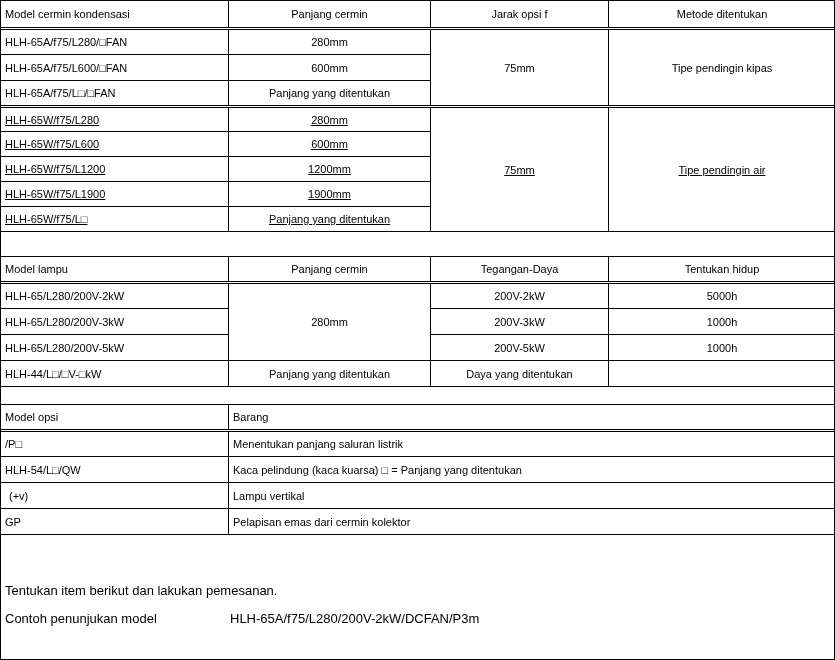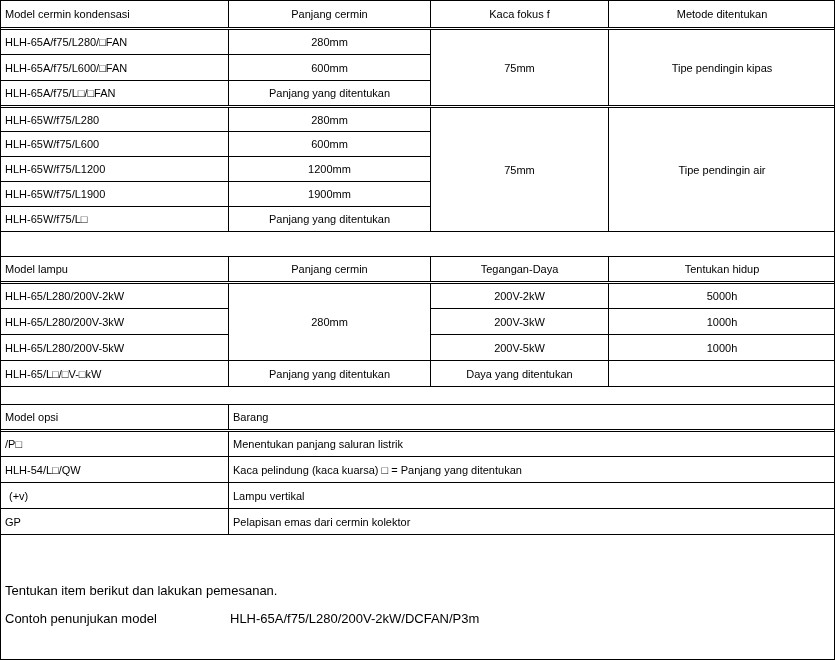--- a/index.html
+++ b/index.html
@@ -38,21 +38,21 @@
     vertical-align:middle;
     overflow:hidden;
     white-space:nowrap;
   }
   .lft { text-align:left; }
   .ctr { text-align:center; }
   .dbl { border-bottom:3px double #000; }
   #t1 { top:0; }
   #t1 tr.hdr  { height:28px; }
   #t1 tr.row-a{ height:26px; }
-  #t1 tr.row-w{ height:25px; }
+  #t1 tr.row-w{ height:25px;text-decoration:underline; }
   #t2 { top:256px; }
   #t2 tr { height:26px; }
   #t3 { top:404px; }
   #t3 tr { height:26px;margin-left:32px; }
   .footer {
     position:absolute;
     top:560px;
     left:0;
     width:835px;
     height:80px;
@@ -70,21 +70,21 @@
     <colgroup>
         <col style="width:228px">
         <col style="width:202px">
         <col style="width:178px">
         <col style="width:227px">
       </colgroup>
     <tbody>
         <tr class="hdr">
       <th class="lft dbl">Model cermin kondensasi</th>
       <th class="ctr dbl">Panjang cermin</th>
-      <th class="ctr dbl">Kaca fokus f</th>
+      <th class="ctr dbl">Jarak opsi f</th>
       <th class="ctr dbl">Metode ditentukan</th>
     </tr>
     <tr class="row-a">
       <td class="lft">HLH-65A/f75/L280/□FAN</td>
       <td class="ctr">280mm</td>
       <td class="ctr dbl" rowspan="3">75mm</td>
       <td class="ctr dbl" rowspan="3">Tipe pendingin kipas</td>
     </tr>
     <tr class="row-a">
       <td class="lft">HLH-65A/f75/L600/□FAN</td>
@@ -143,21 +143,21 @@
       <td class="lft">HLH-65/L280/200V-3kW</td>
       <td class="ctr">200V-3kW</td>
       <td class="ctr">1000h</td>
     </tr>
     <tr>
       <td class="lft">HLH-65/L280/200V-5kW</td>
       <td class="ctr">200V-5kW</td>
       <td class="ctr">1000h</td>
     </tr>
     <tr>
-      <td class="lft">HLH-65/L□/□V-□kW</td>
+      <td class="lft">HLH-44/L□/□V-□kW</td>
       <td class="ctr">Panjang yang ditentukan</td>
       <td class="ctr">Daya yang ditentukan</td>
       <td class="ctr"></td>
     </tr>
   </tbody>
     </table>
 
   <table id="t3">
     <colgroup>
         <col style="width:228px">

